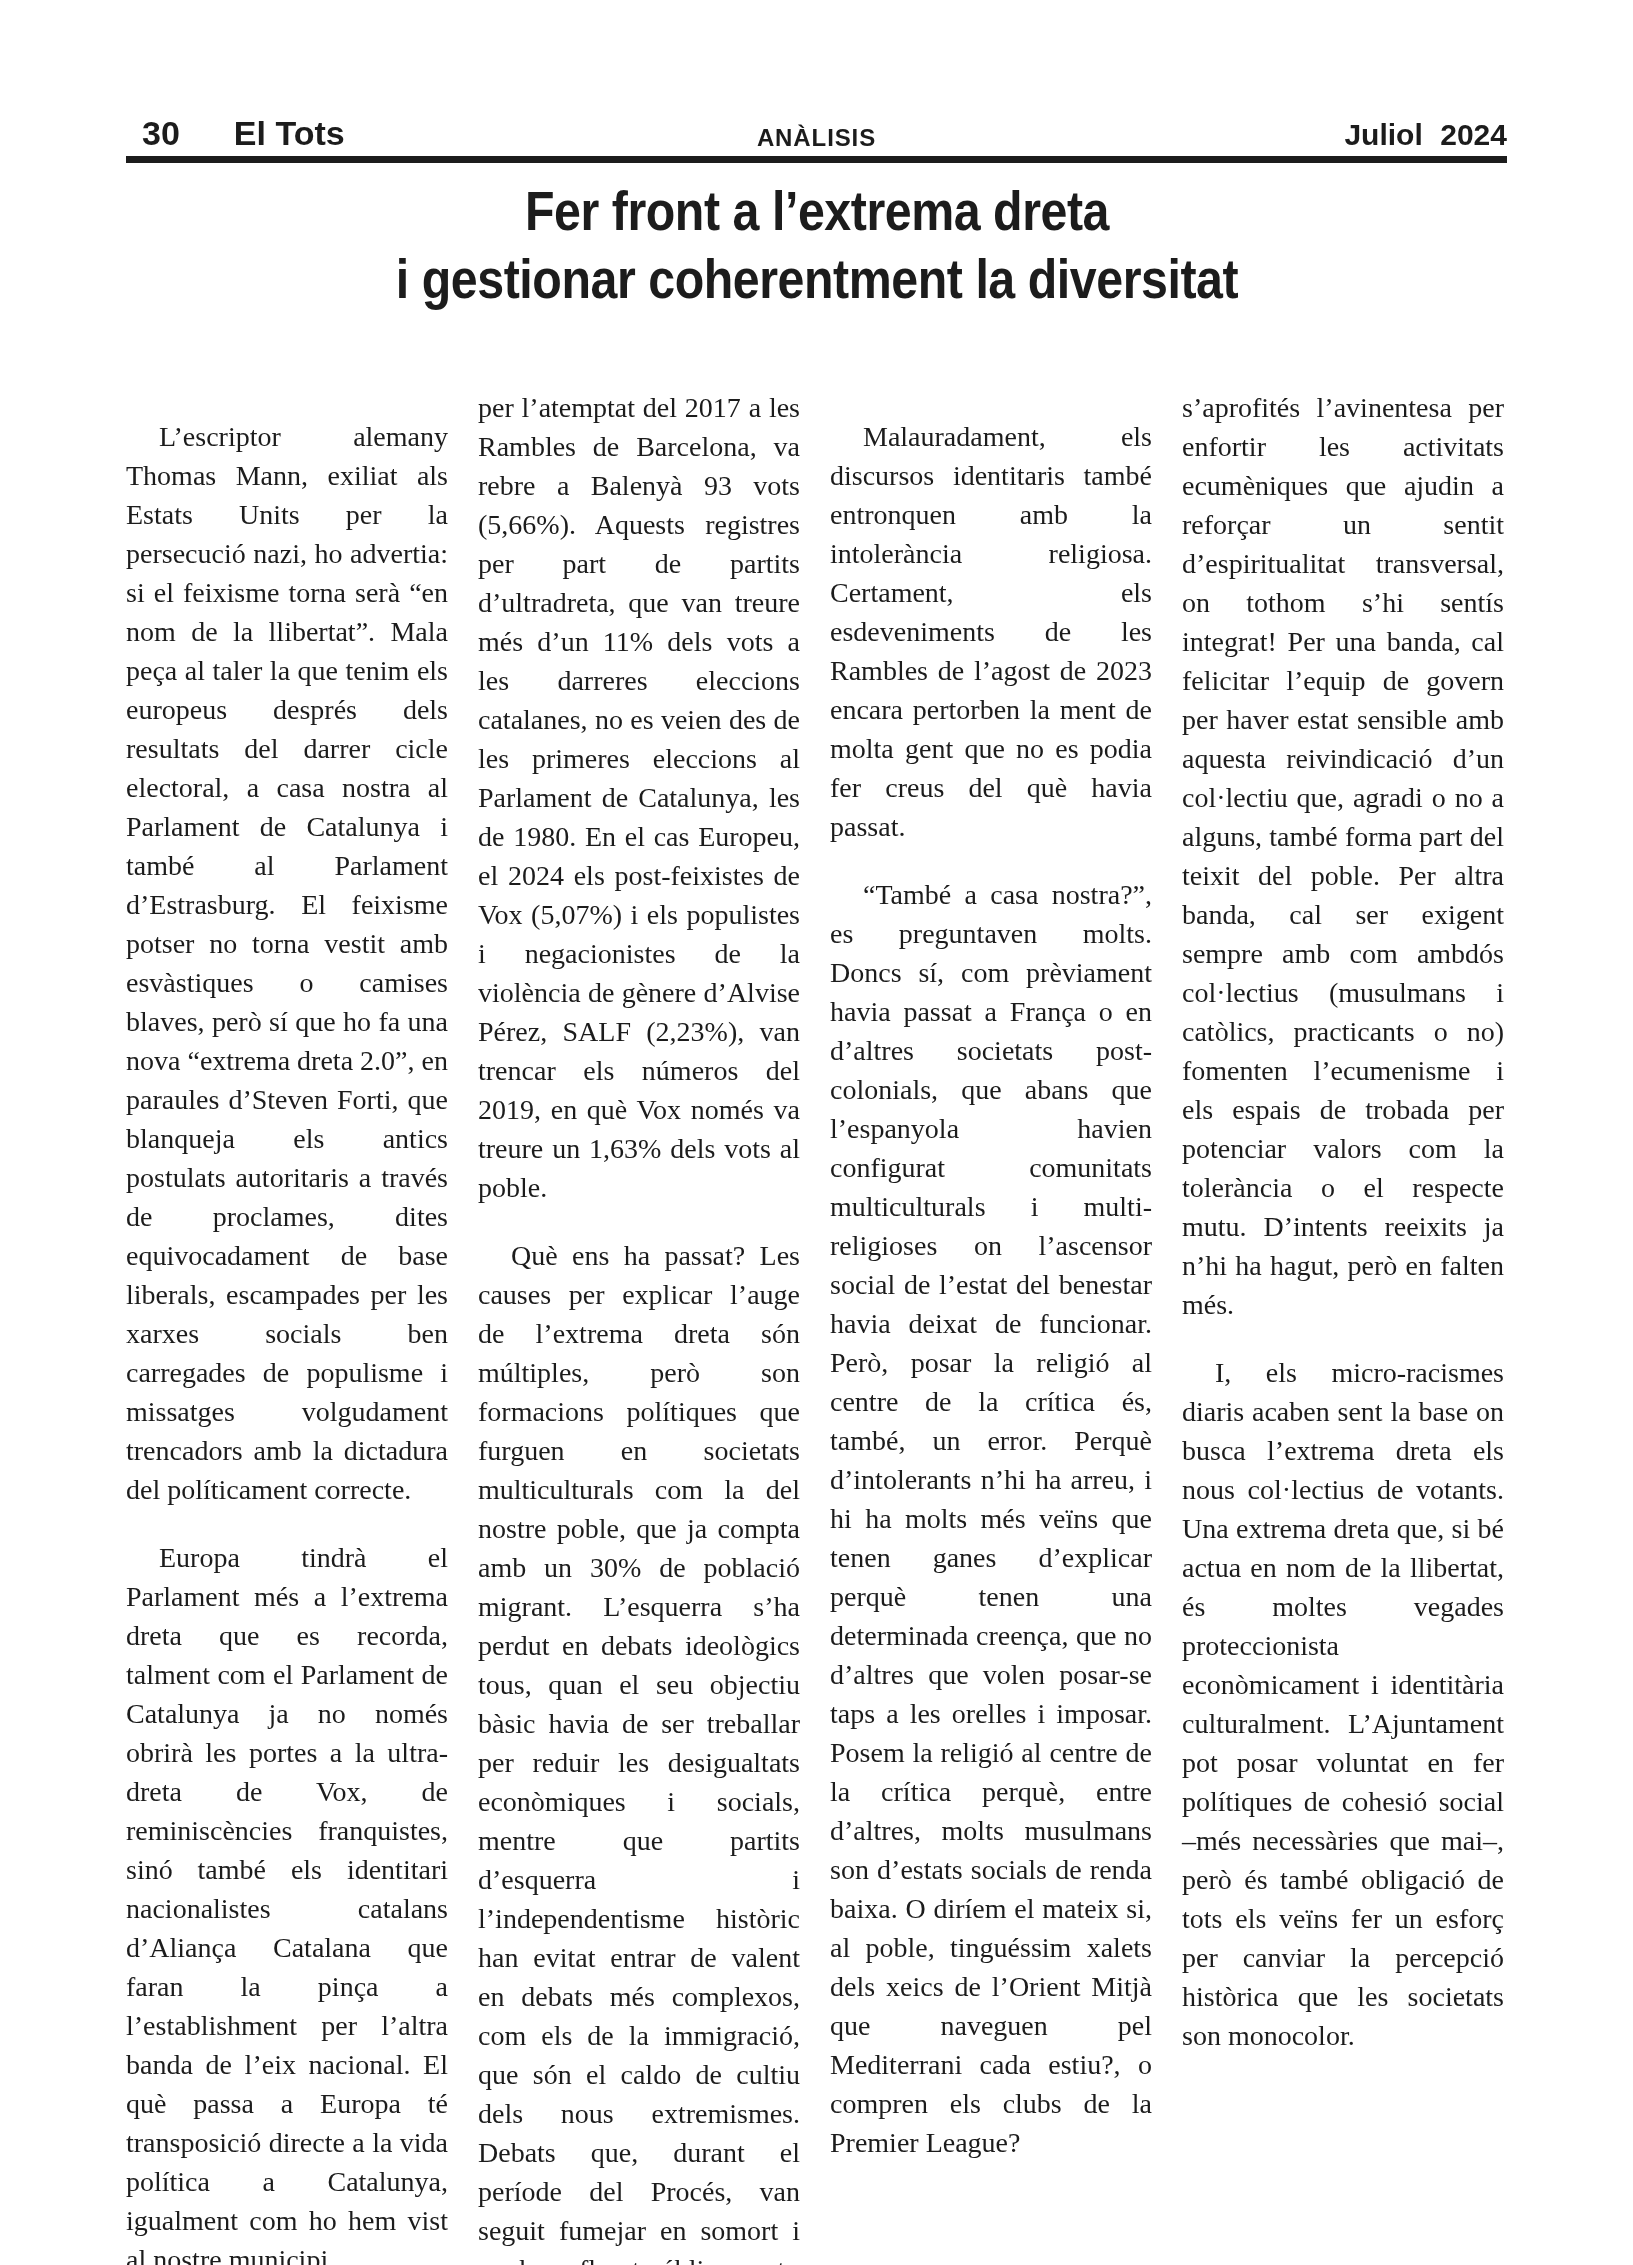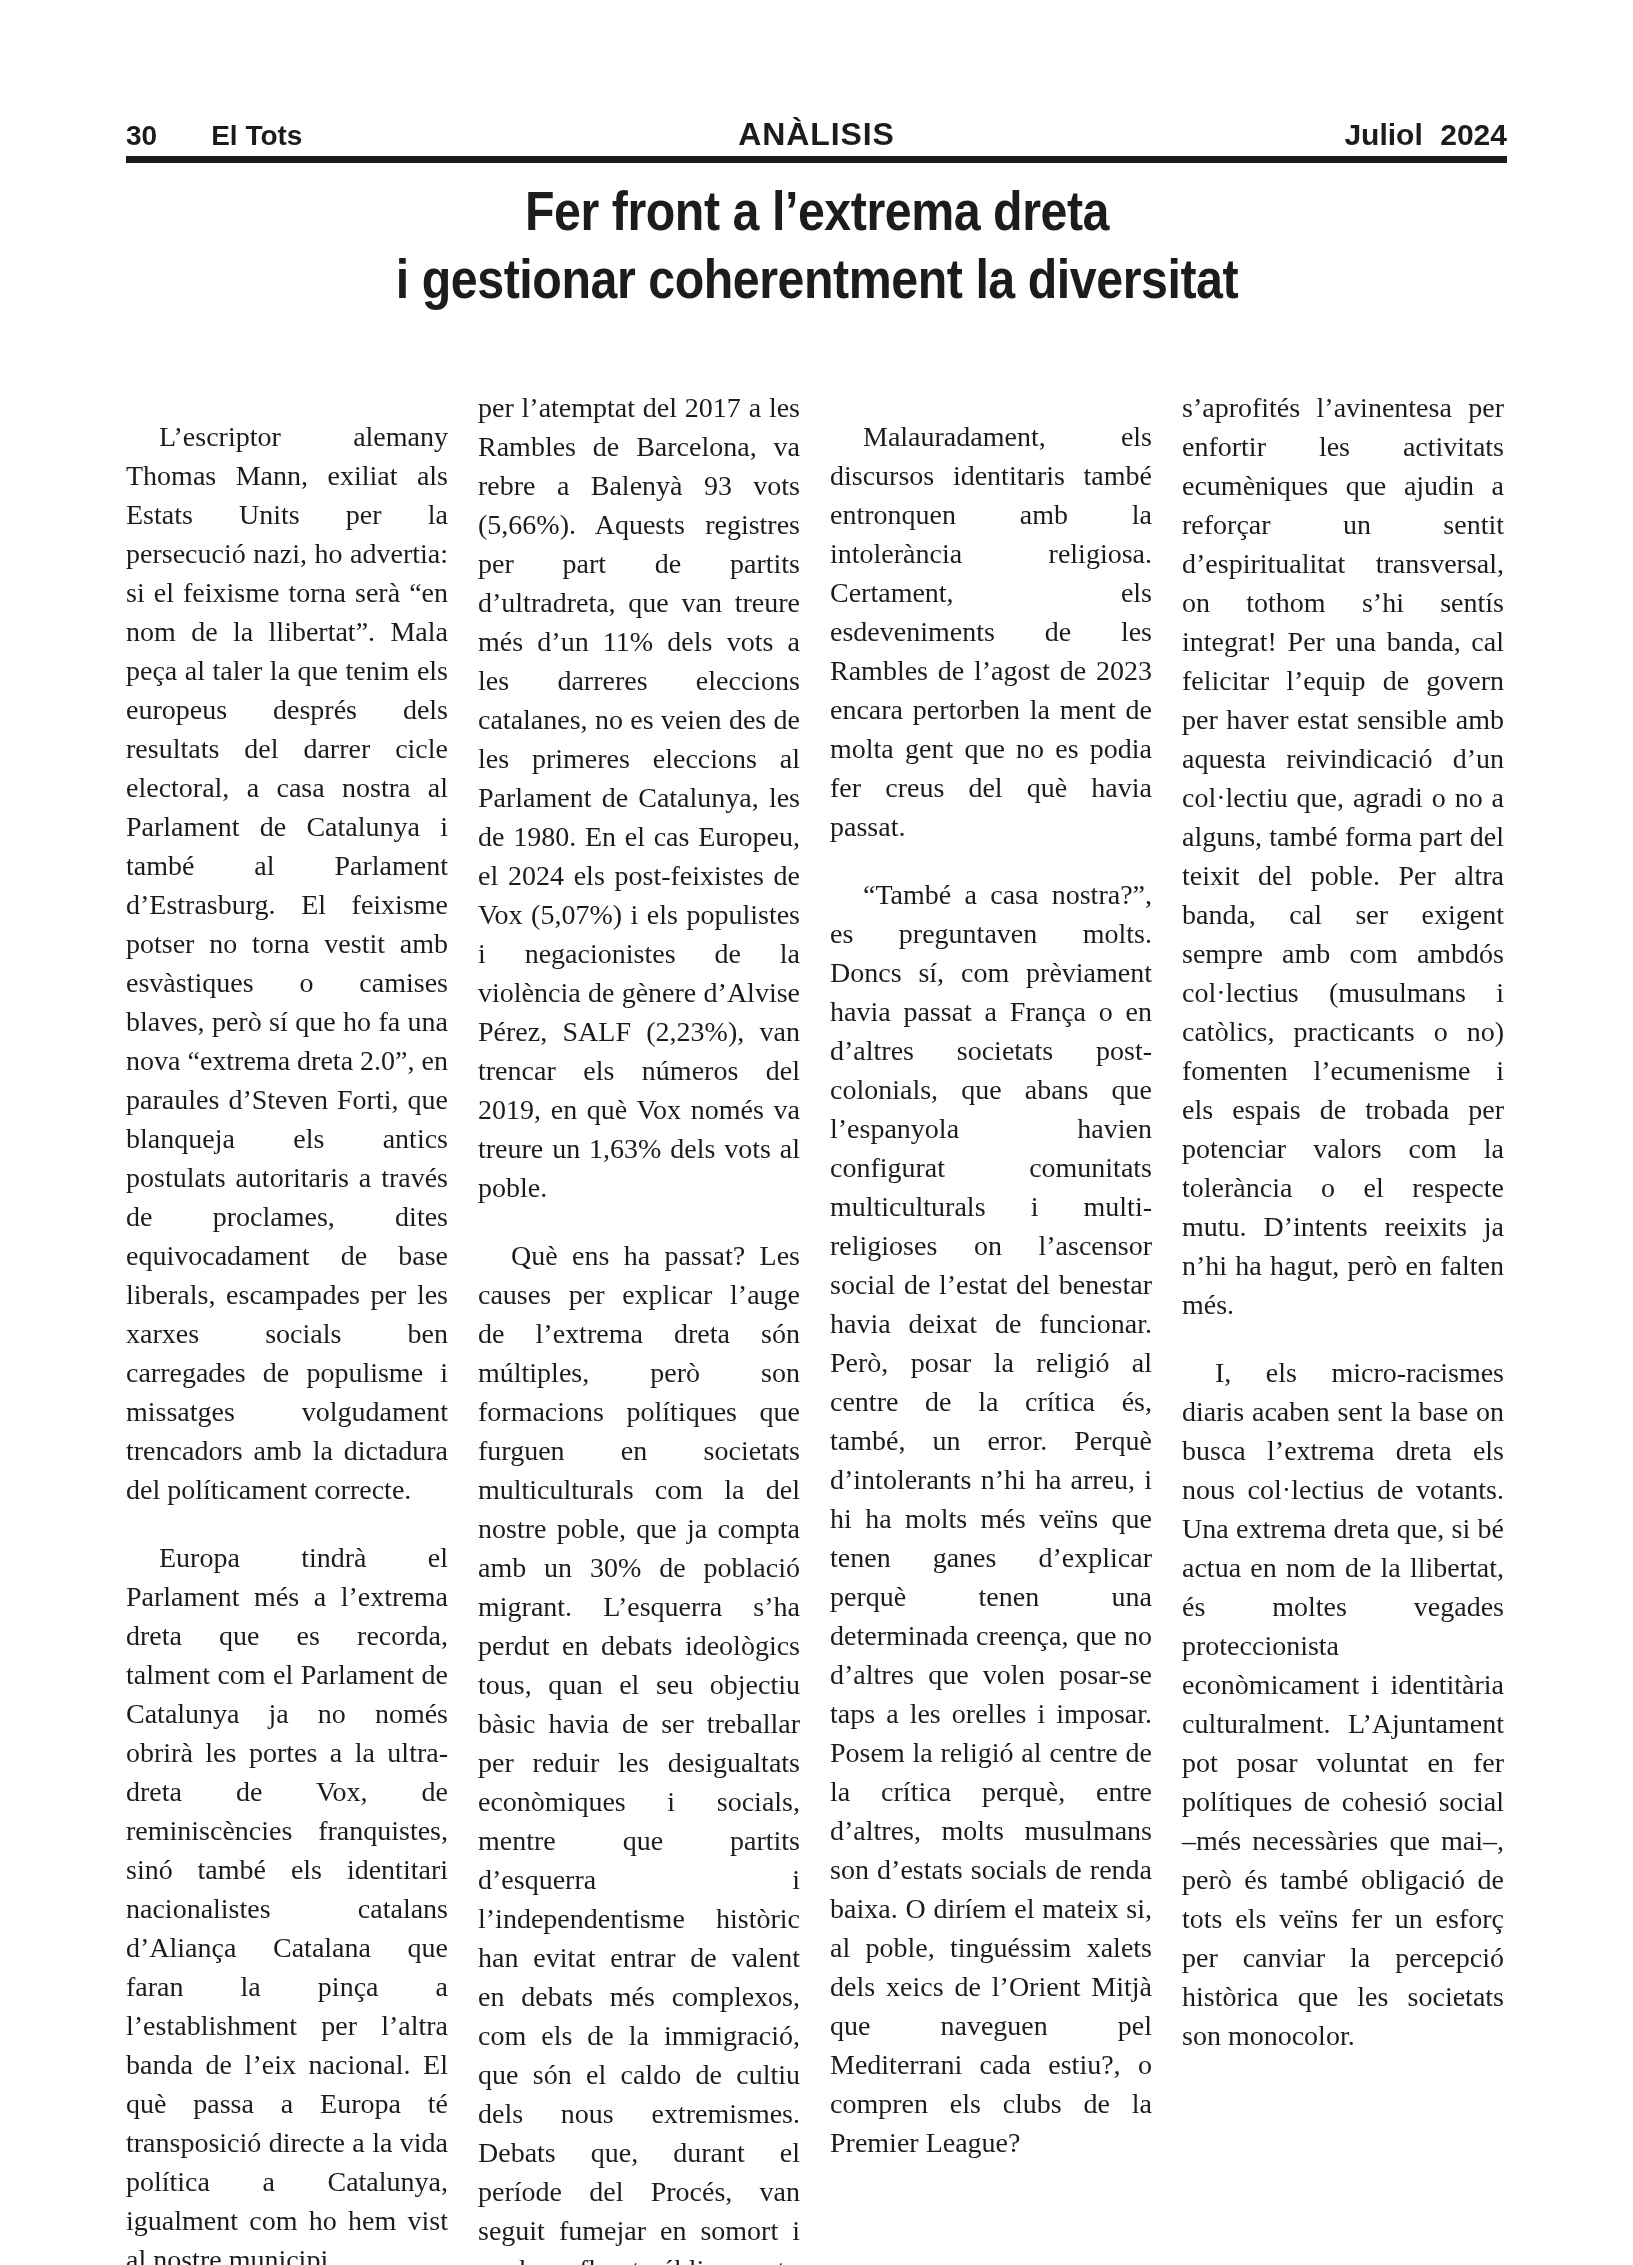--- a/index.html
+++ b/index.html
@@ -13,25 +13,25 @@
     background:var(--bg);
     color:var(--ink);
     font-family:"Liberation Serif", serif;
     overflow:hidden;
   }
   
   .header{
     position:absolute;left:126px;top:100px;width:1381px;height:50px;
     font-family:"Liberation Sans", sans-serif;font-weight:bold;
   }
-  .header-left{position:absolute;left:0;bottom:0;font-size:28px;line-height:1;}
+  .header-left{position:absolute;left:16px;bottom:0;font-size:34px;line-height:1;}
   .publication{margin-left:54px;}
   .section{
     position:absolute;left:50%;transform:translateX(-50%);bottom:0;
-    font-size:32px;line-height:1;letter-spacing:0.9px;
+    font-size:24px;line-height:1;letter-spacing:0.9px;
   }
   .date{position:absolute;right:0;bottom:0;font-size:30px;line-height:1;word-spacing:9.2px;}
   .header-rule{
     position:absolute;left:126px;top:156px;width:1381px;height:6.5px;
     background:var(--ink);
   }
   
   .title{
     position:absolute;left:0;top:177px;width:1634px;
     text-align:center;

